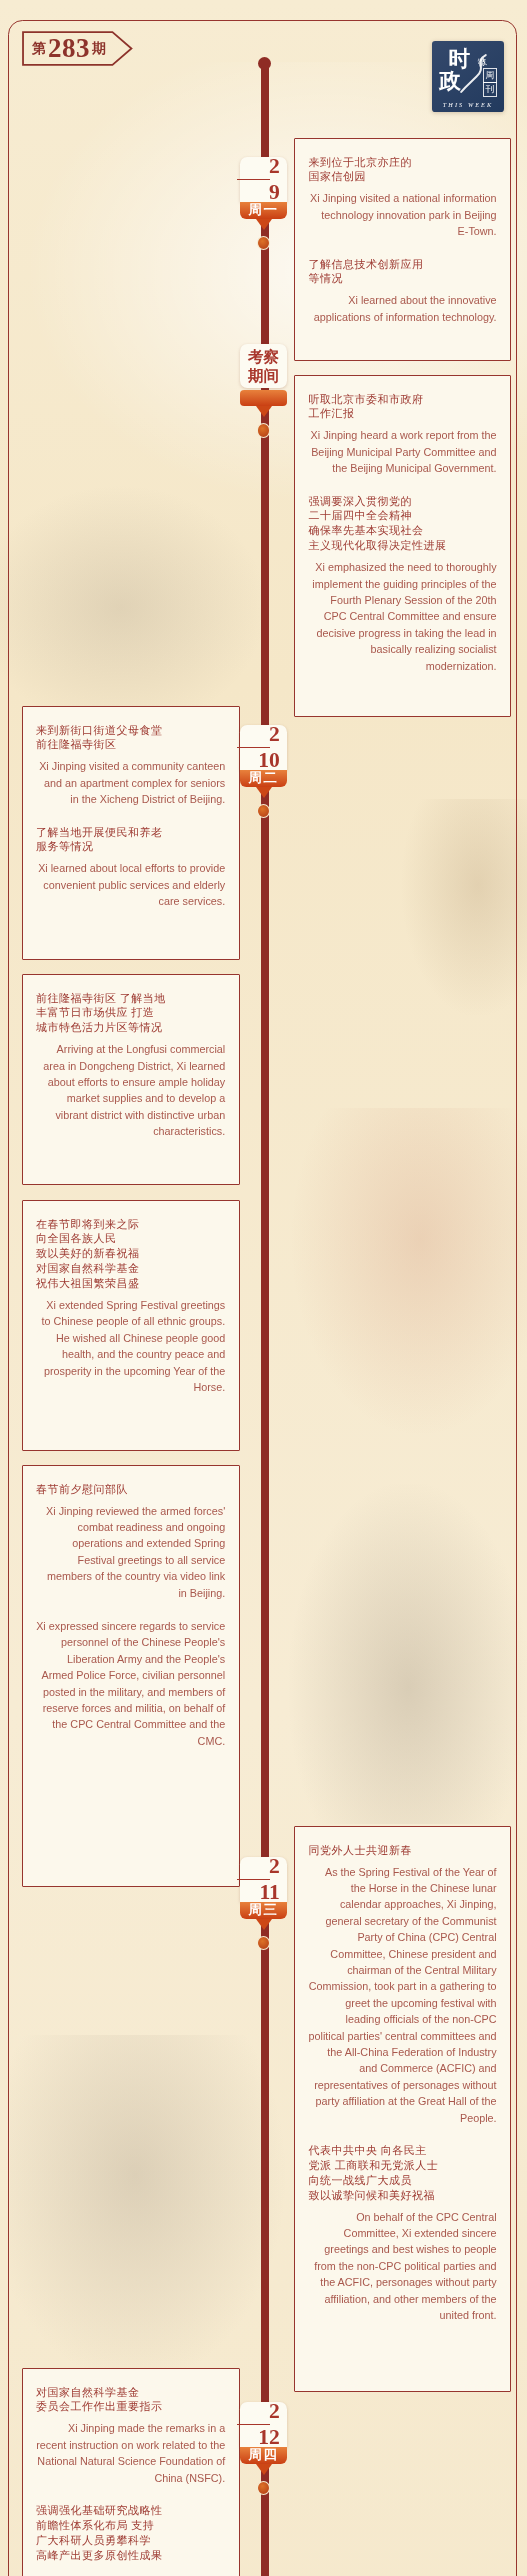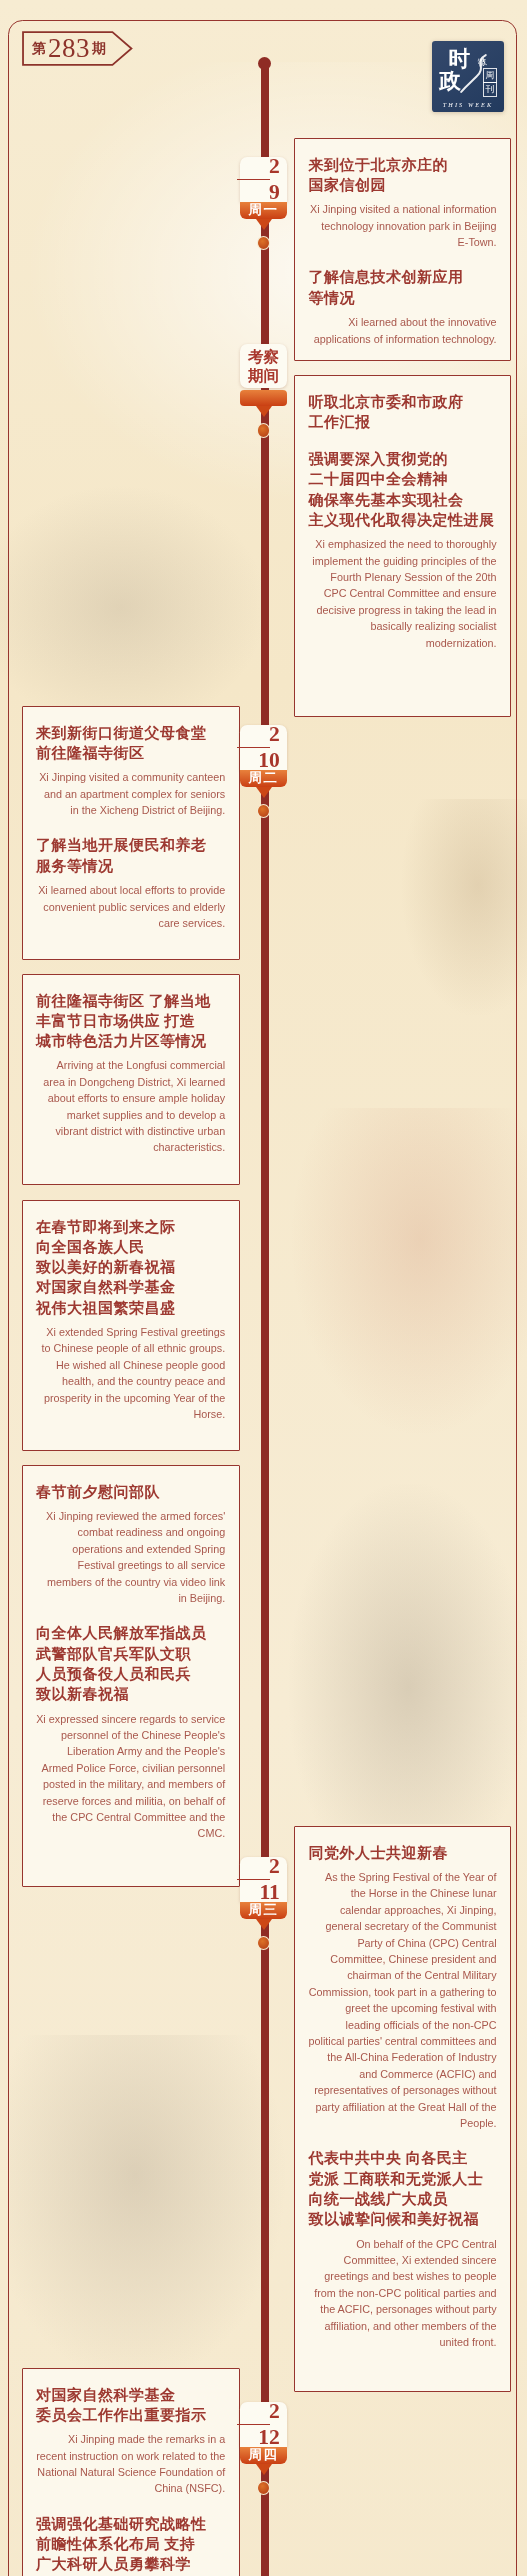--- a/index.html
+++ b/index.html
@@ -7,21 +7,21 @@
           background:linear-gradient(180deg,#f7ecd2 0%,#f5e7c8 18%,#f7ecd4 45%,#f5e8cb 75%,#f6ead0 100%);
           font-family:"Liberation Sans","DejaVu Sans",sans-serif;}
   .wash{position:absolute;pointer-events:none;}
   
   #frame{position:absolute;left:8.2px;top:19.6px;width:507px;height:3746px;border:1.5px solid #97352e;border-radius:14.4px;}
   
   #badge{position:absolute;left:22px;top:31px;width:111px;height:35px;}
   #badge .badge-text{position:absolute;left:0;top:0;width:94px;height:35px;display:flex;align-items:center;justify-content:center;
       color:#8d332b;font-family:"Liberation Serif","DejaVu Serif",serif;}
   #badge .small-ch{font-size:14px;font-weight:700;}
-  #badge .big-num{font-size:27px;font-weight:400;margin:0 2.1px;letter-spacing:0.5px;}
+  #badge .big-num{font-size:27px;font-weight:700;margin:0 2.1px;letter-spacing:0.5px;}
   
   #weekly-logo{position:absolute;left:432px;top:41px;width:72px;height:71px;border-radius:3.1px;
       background:linear-gradient(145deg,#34496c,#223a5e);box-shadow:0 1px 4.1px rgba(90,60,30,.25);color:#fff;}
   #weekly-logo .big-ch{position:absolute;font-family:"Liberation Serif","DejaVu Serif",serif;font-weight:700;font-size:21.6px;}
   #weekly-logo .ch-shi{left:16.5px;top:3.1px;}
   #weekly-logo .ch-zheng{left:7.2px;top:25px;}
   #weekly-logo .mini{position:absolute;font-size:8.8px;font-family:"Liberation Serif","DejaVu Serif",serif;}
   #weekly-logo .m-wei{right:17.5px;top:15.5px;transform:rotate(-12deg);}
   #weekly-logo .m-zhou{right:7.2px;top:27px;border:0.8px solid rgba(255,255,255,.85);padding:0.5px 1.5px;}
   #weekly-logo .m-kan{right:7.2px;top:41px;border:0.8px solid rgba(255,255,255,.85);padding:0.5px 1.5px;}
@@ -47,22 +47,22 @@
   .tag .tag-box{background:#fdfbf2;border-radius:7.2px;height:44px;box-shadow:0 1px 3.1px rgba(120,50,25,.22);
       display:flex;flex-direction:column;align-items:center;justify-content:center;color:#a8362b;
       font-size:15.5px;font-weight:700;font-family:Liberation Sans, sans-serif;line-height:1.25;}
   .tag .tag-bar{margin-top:1.5px;height:16.5px;border-radius:4.1px;background:linear-gradient(180deg,#e8813c,#c93f13);}
   
   .card{position:absolute;box-sizing:border-box;background:#fcf8ec;border:1.5px solid #97352e;border-radius:1px;
       padding:15.5px 13.4px;z-index:2;overflow:hidden;}
   .card.right{left:294px;width:217px;}
   .card.left{left:21.6px;width:218px;}
   .para + .para{margin-top:17px;}
-  .cn{font-family:"Liberation Serif","DejaVu Serif",serif;font-size:15px;line-height:1.35;color:#9d3931;
-      letter-spacing:0.5px;white-space:pre-line;margin-bottom:6.2px;font-weight:700;}
+  .cn{font-family:"Liberation Serif","DejaVu Serif",serif;font-size:11px;line-height:1.35;color:#9d3931;
+      letter-spacing:0.5px;white-space:pre-line;margin-bottom:6.2px;font-weight:400;}
   .en{font-size:10.8px;line-height:1.52;color:#a9584d;white-space:pre-line;text-align:right;}
 </style>
 </head>
 <body>
 
 <div id="canvas">
 
   <div class="wash" style="left:0;top:62px;width:528px;height:464px;background:radial-gradient(ellipse at 62% 45%,rgba(255,255,255,.75),rgba(255,255,255,0) 65%);"></div>
   <div class="wash" style="left:0;top:484px;width:268px;height:247px;background:radial-gradient(ellipse at 45% 50%,rgba(150,135,115,.22),rgba(150,135,115,0) 70%);"></div>
   <div class="wash" style="left:402px;top:799px;width:126px;height:216px;background:radial-gradient(ellipse at 60% 40%,rgba(170,140,100,.25),rgba(170,140,100,0) 72%);"></div>
@@ -159,20 +159,21 @@
         <div class="cn">了解信息技术创新应用
 等情况</div>
         <div class="en">Xi learned about the innovative applications of information technology.</div>
       </div>
   </div>
 
   <div class="card right" style="top:375px;height:342px;">
     <div class="para">
         <div class="cn">听取北京市委和市政府
 工作汇报</div>
+        <div class="en">Xi Jinping heard a work report from the Beijing Municipal Party Committee and the Beijing Municipal Government.</div>
       </div>
     <div class="para">
         <div class="cn">强调要深入贯彻党的
 二十届四中全会精神
 确保率先基本实现社会
 主义现代化取得决定性进展</div>
         <div class="en">Xi emphasized the need to thoroughly implement the guiding principles of the Fourth Plenary Session of the 20th CPC Central Committee and ensure decisive progress in taking the lead in basically realizing socialist modernization.</div>
       </div>
   </div>
 
@@ -208,24 +209,20 @@
         <div class="en">Xi extended Spring Festival greetings to Chinese people of all ethnic groups. He wished all Chinese people good health, and the country peace and prosperity in the upcoming Year of the Horse.</div>
       </div>
   </div>
 
   <div class="card left" style="top:1465px;height:422px;">
     <div class="para">
         <div class="cn">春节前夕慰问部队</div>
         <div class="en">Xi Jinping reviewed the armed forces' combat readiness and ongoing operations and extended Spring Festival greetings to all service members of the country via video link in Beijing.</div>
       </div>
     <div class="para">
-        <div class="cn">向全体人民解放军指战员
-武警部队官兵军队文职
-人员预备役人员和民兵
-致以新春祝福</div>
         <div class="en">Xi expressed sincere regards to service personnel of the Chinese People's Liberation Army and the People's Armed Police Force, civilian personnel posted in the military, and members of reserve forces and militia, on behalf of the CPC Central Committee and the CMC.</div>
       </div>
   </div>
 
   <div class="card right" style="top:1826px;height:566px;">
     <div class="para">
         <div class="cn">同党外人士共迎新春</div>
         <div class="en">As the Spring Festival of the Year of the Horse in the Chinese lunar calendar approaches, Xi Jinping, general secretary of the Communist Party of China (CPC) Central Committee, Chinese president and chairman of the Central Military Commission, took part in a gathering to greet the upcoming festival with leading officials of the non-CPC political parties' central committees and the All-China Federation of Industry and Commerce (ACFIC) and representatives of personages without party affiliation at the Great Hall of the People.</div>
       </div>
     <div class="para">

